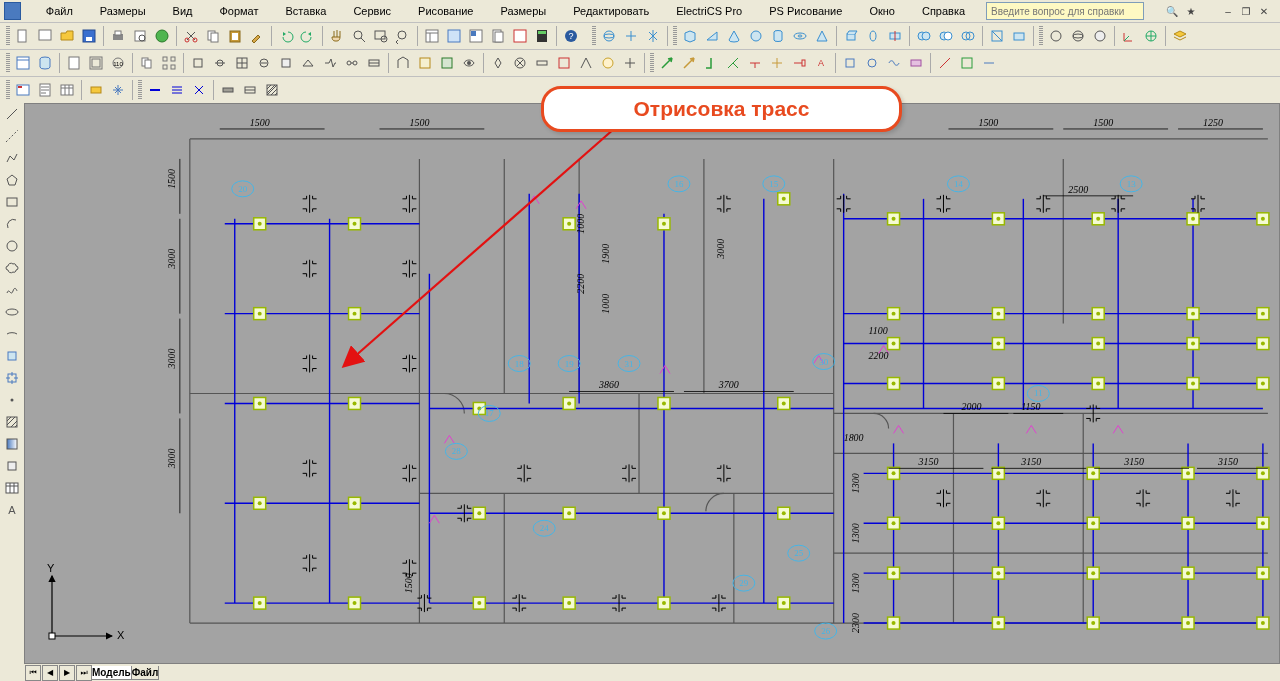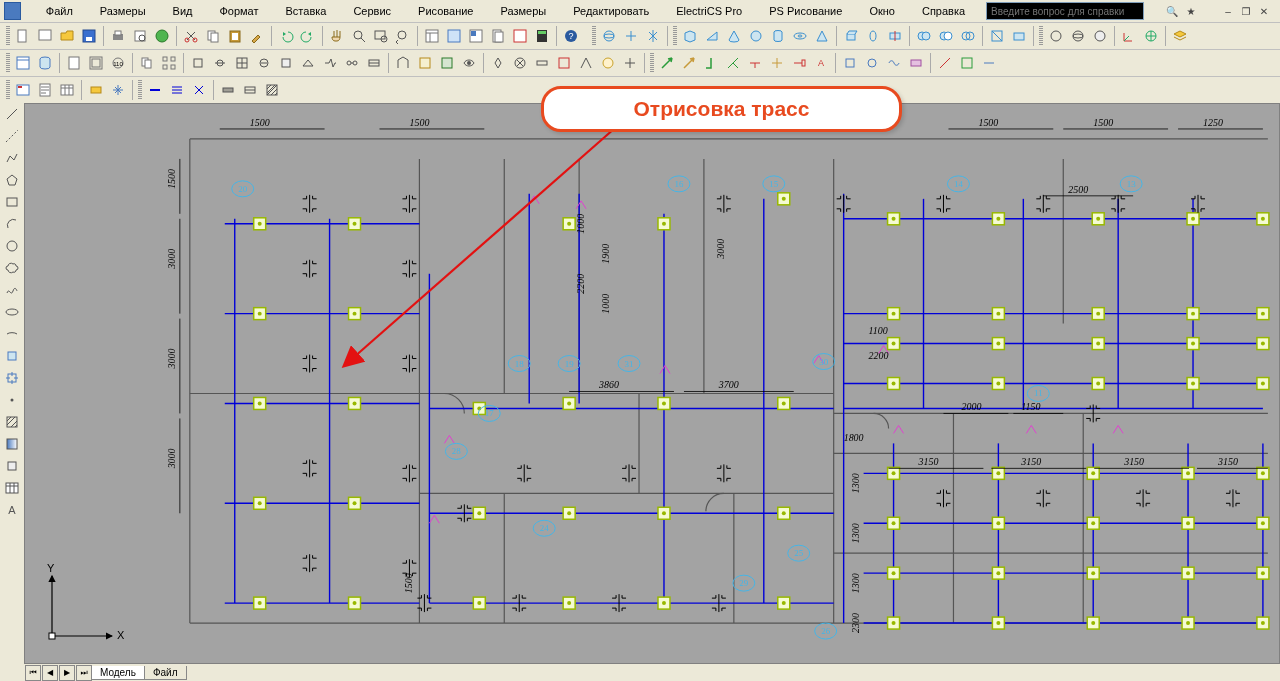--- a/index.html
+++ b/index.html
@@ -32,21 +32,21 @@
     padding: 2px 6px;
     cursor: pointer;
     white-space: nowrap;
   }
   .help-box {
     margin-left: auto;
     margin-right: 8px;
     width: 160px;
     height: 16px;
     border: 1px solid #7f9db9;
-    background: #000000;
+    background: #fef9c3;
     color: #888;
     font-size: 10px;
     padding: 0 4px;
     display: flex;
     align-items: center;
   }
   .win-icons {
     display: flex;
     gap: 6px;
     padding-right: 10px;
@@ -142,26 +142,27 @@
     border: 1px solid #888;
     background: #ece9d8;
     margin-left: 1px;
     display: inline-flex;
     align-items: center;
     justify-content: center;
     font-size: 8px;
     cursor: pointer;
   }
   .tabbar .tab {
-    padding: 1px 8px;
+    padding: 1px 0;
     border: 1px solid #888;
     border-top: none;
     background: #ece9d8;
     cursor: pointer;
     margin-left: -1px;
+    font-weight: bold;
   }
   .tabbar .tab.active {
     background: #fff;
   }
   .callout {
     position: absolute;
     left: 541px;
     top: 86px;
     width: 355px;
     height: 40px;

